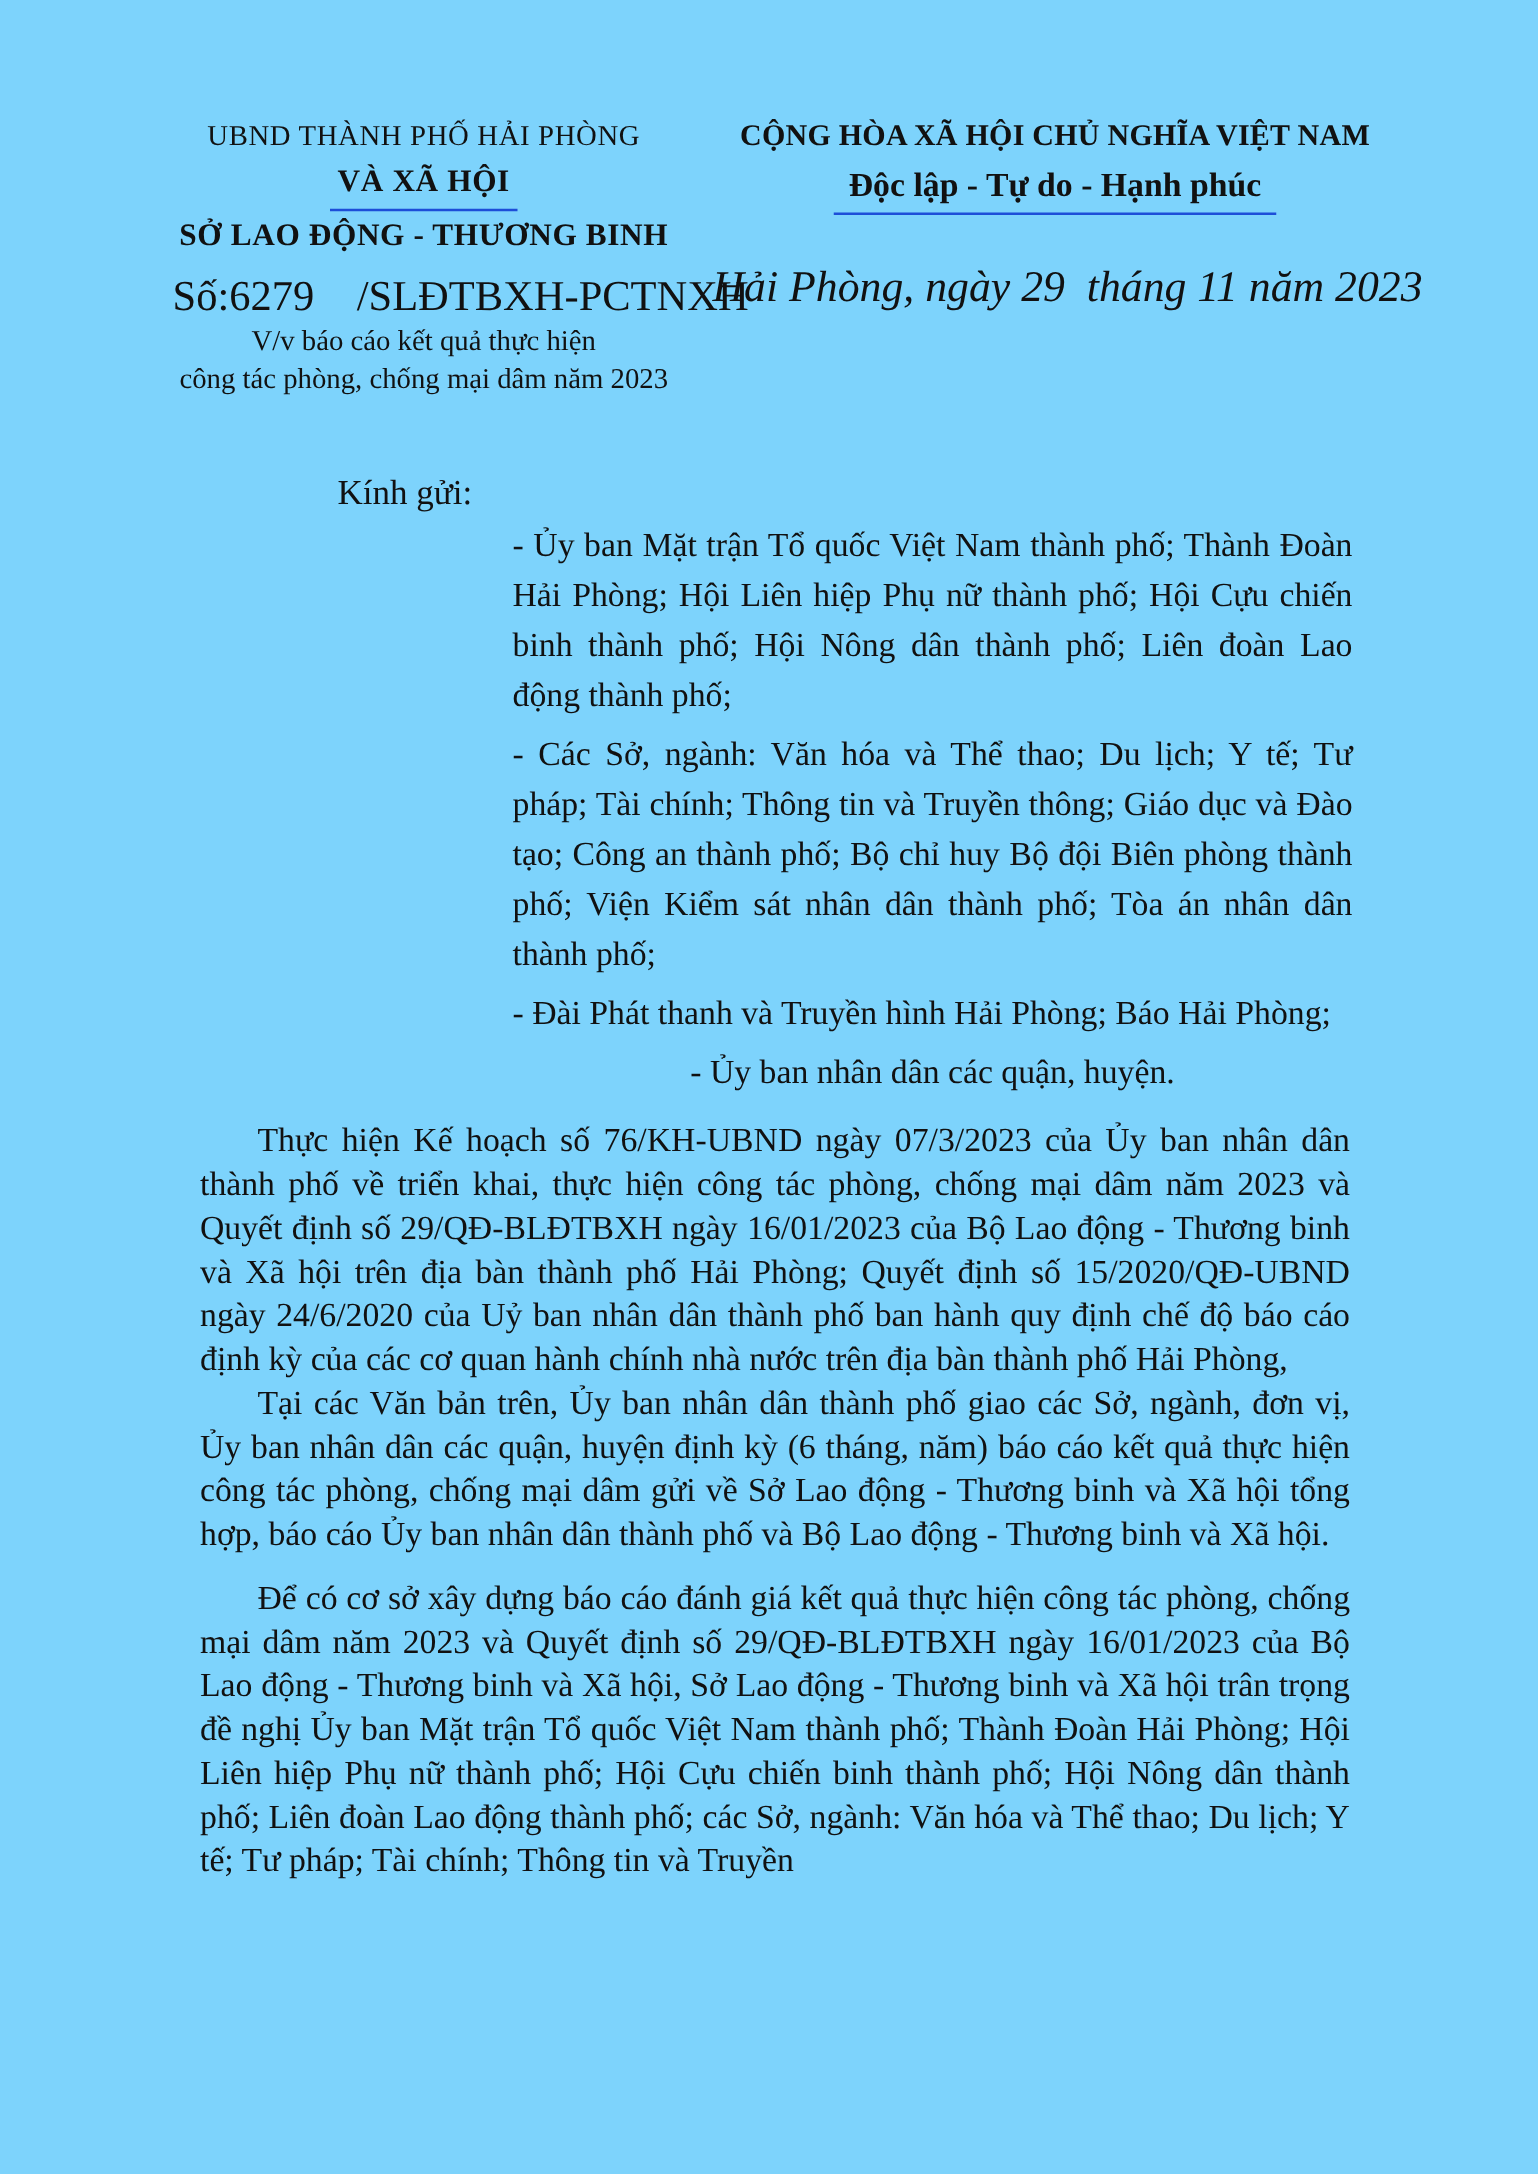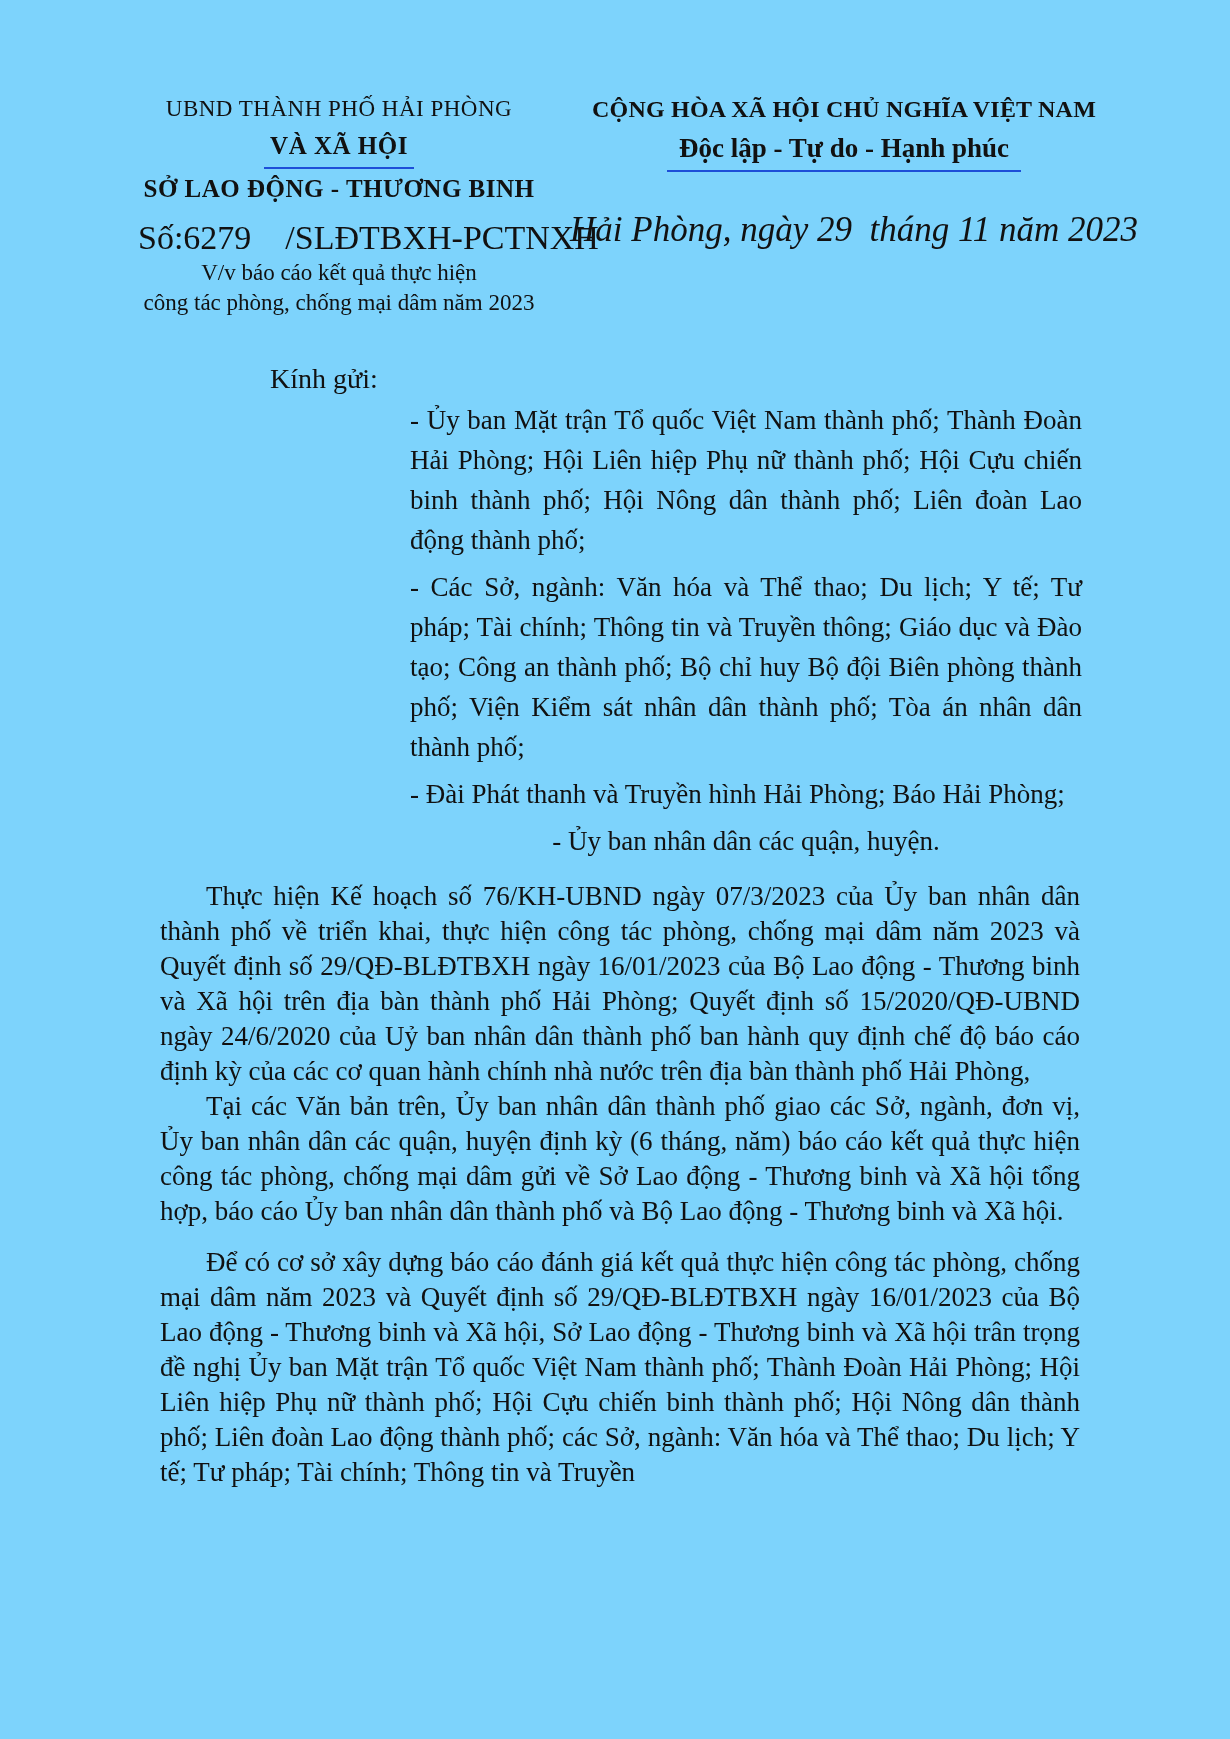--- a/index.html
+++ b/index.html
@@ -72,21 +72,21 @@
   .place-date {
     font-size: 35px;
     font-style: italic;
     line-height: 36px;
     margin-top: 40px;
     white-space: pre;
   }
 
   
   .salutation-row {
-    margin: 44px 0 0 270px;
+    margin: 60px 0 0 270px;
     font-size: 28px;
     line-height: 34px;
   }
 
   
   .recipients {
     margin: 4px 148px 0 410px;  
     font-size: 27px;
     line-height: 40px;
     text-align: justify;

